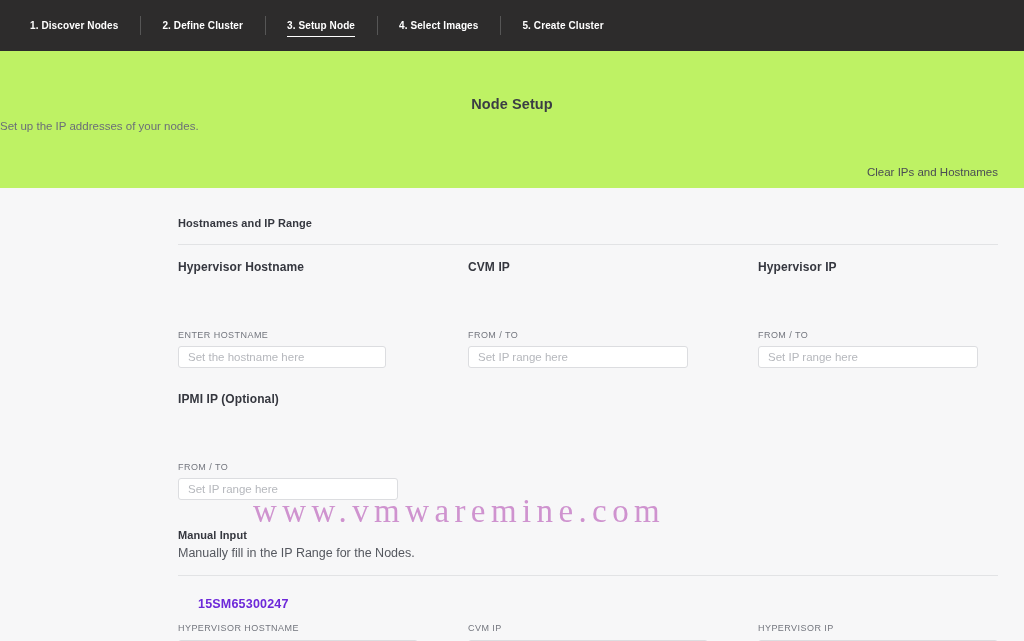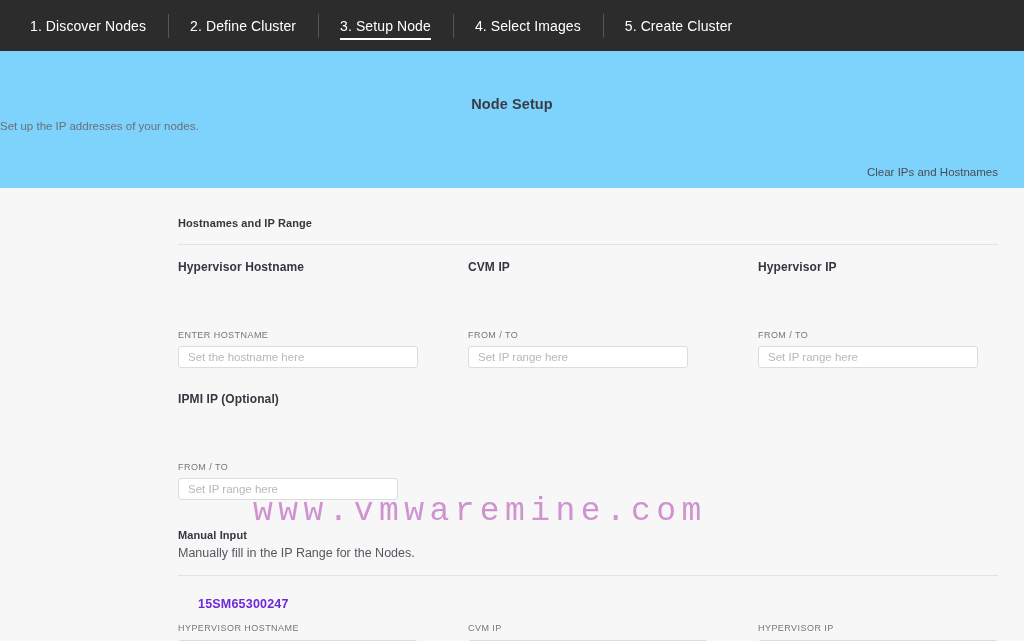--- a/index.html
+++ b/index.html
@@ -20,22 +20,22 @@
     height: 51px;
     background: #2d2c2c;
     display: flex;
     align-items: center;
     padding-left: 8px;
     box-sizing: border-box;
   }
   .wizard-step {
     position: relative;
     color: #ffffff;
-    font-size: 14px;
-    font-weight: normal;
+    font-size: 10px;
+    font-weight: bold;
     letter-spacing: 0.1px;
     padding: 6px 22px;
     white-space: nowrap;
     cursor: pointer;
   }
   .wizard-step + .wizard-step::before {
     content: "";
     position: absolute;
     left: 0;
     top: 2px;
@@ -47,21 +47,21 @@
     position: absolute;
     left: 22px;
     right: 22px;
     bottom: 0px;
     height: 1.5px;
     background: #ffffff;
   }
 
   
   .header-band {
-    background: #7dd3fc;
+    background: #bef264;
     height: 137px;
     position: relative;
     box-sizing: border-box;
   }
   .page-title {
     text-align: center;
     font-size: 14.5px;
     font-weight: bold;
     color: #3a3c44;
     padding-top: 45px;
@@ -145,21 +145,21 @@
     border-radius: 3px;
     background: #ffffff;
     box-sizing: border-box;
     display: flex;
     align-items: center;
     padding: 0 9px;
     font-size: 11.5px;
     color: #b6b8bd;
     cursor: text;
   }
-  .w-hostname { width: 240px; }
+  .w-hostname { width: 208px; }
   .w-range    { width: 220px; }
 
   .ipmi-block { padding-top: 24px; }
 
   .manual-block { padding-top: 29px; }
 
   .node-serial {
     font-size: 12.5px;
     font-weight: bold;
     color: #6d28d9;
@@ -222,21 +222,21 @@
     line-height: 21px;
   }
   .gap-a { width: 50px; }
   .gap-b { width: 50px; }
 
   
   .watermark {
     position: absolute;
     left: 253px;
     top: 305px;
-    font-family: Liberation Mono, monospace;
+    font-family: Liberation Serif, serif;
     font-size: 33px;
     color: #cd8ecd;
     letter-spacing: 5.4px;
     white-space: nowrap;
     pointer-events: none;
     z-index: 50;
     opacity: 0.95;
   }
 </style>
 </head>

